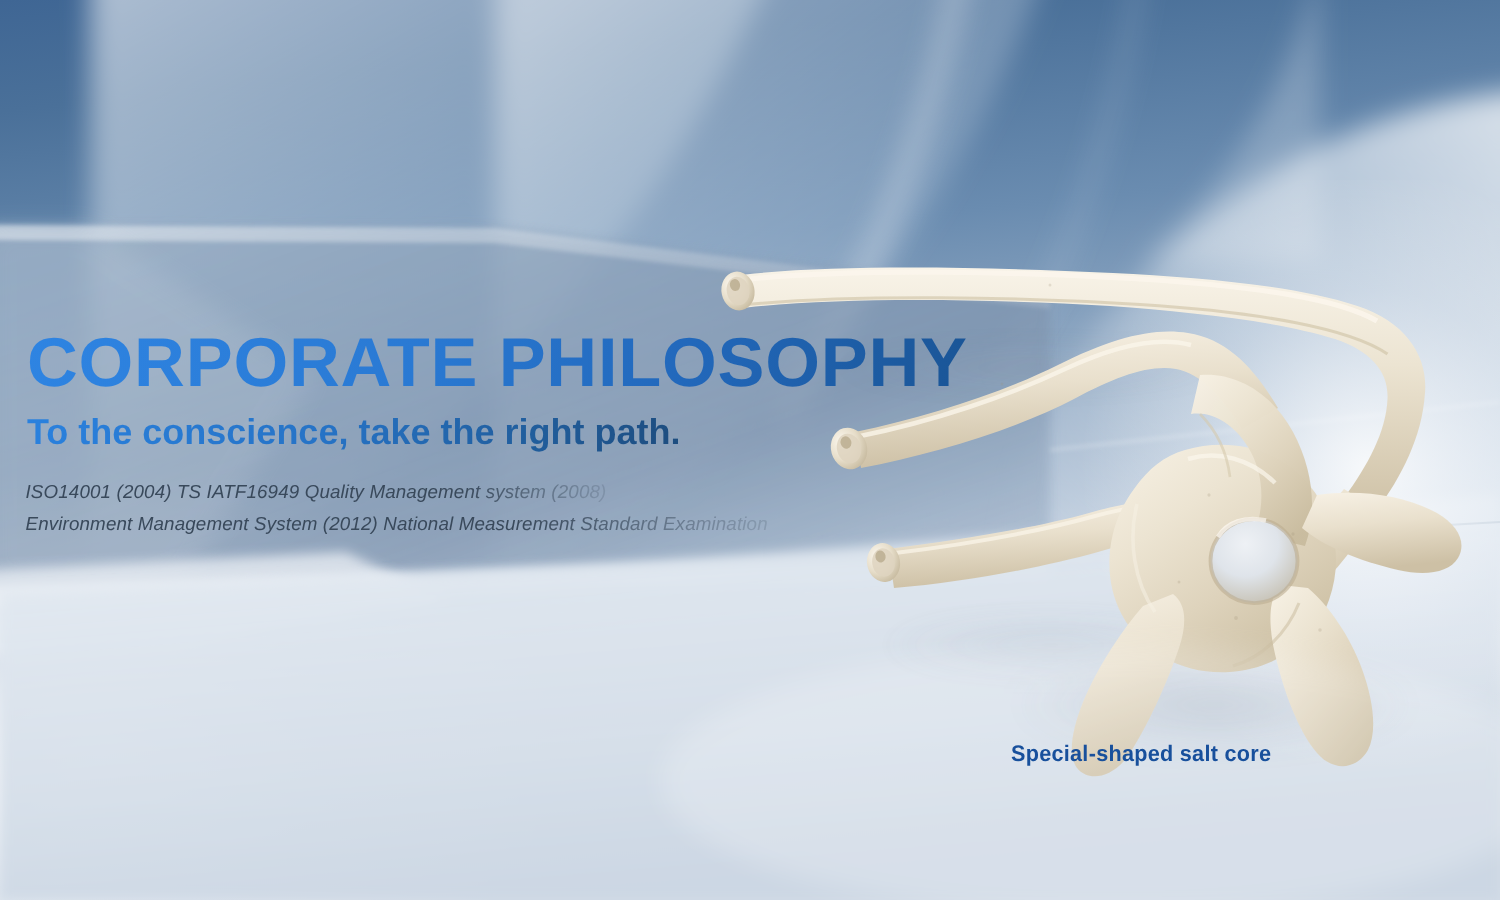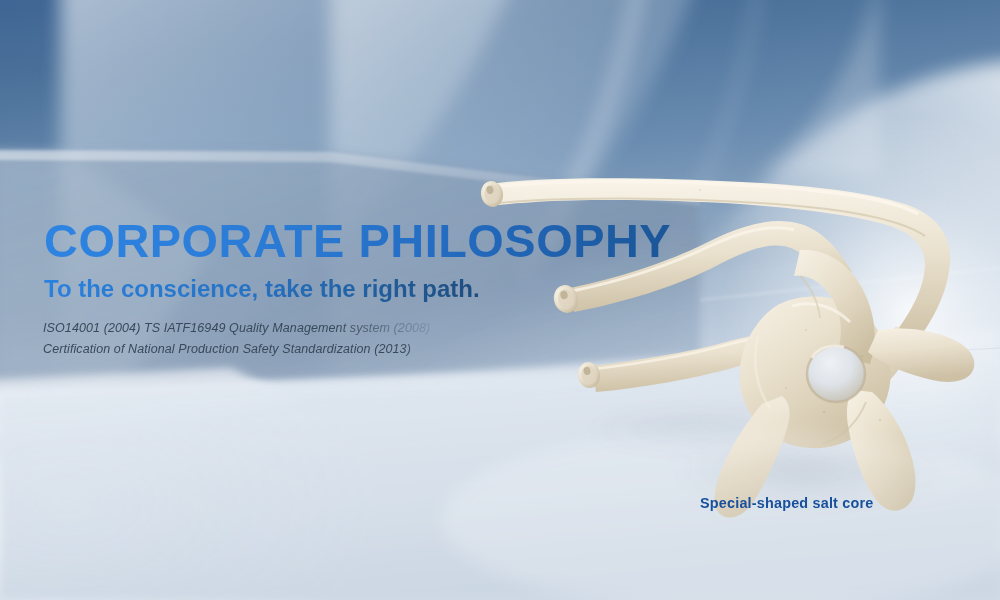--- a/index.html
+++ b/index.html
@@ -20,21 +20,20 @@
     left: 0; top: 0;
     width: 1000px;
     height: 600px;
     display: block;
   }
   .text-layer {
     position: absolute;
     left: 0; top: 0;
     width: 812px;
     height: 600px;
-    margin-left: 26px;
   }
   #headline {
     position: absolute;
     left: 18px;
     top: 218px;
     font-size: 46px;
     font-weight: bold;
     letter-spacing: 0.5px;
     line-height: 1;
     white-space: nowrap;
@@ -371,18 +370,18 @@
   </svg>
 
   <div class="text-layer">
 
     <div id="headline">CORPORATE PHILOSOPHY</div>
 
     <div id="subhead">To the conscience, take the right path.</div>
 
     <div id="certs">
       <div class="cert-line l1">ISO14001 (2004)  TS IATF16949 Quality Management system (2008)</div>
-      <div class="cert-line l3">Certification of National Production Safety Standardization (2013)</div>
+      <div class="cert-line l2">Environment Management System (2012)    National Measurement Standard Examination</div>
     </div>
 
     <div id="caption">Special-shaped salt core</div>
   </div>
 </div>
 
 </body></html>

